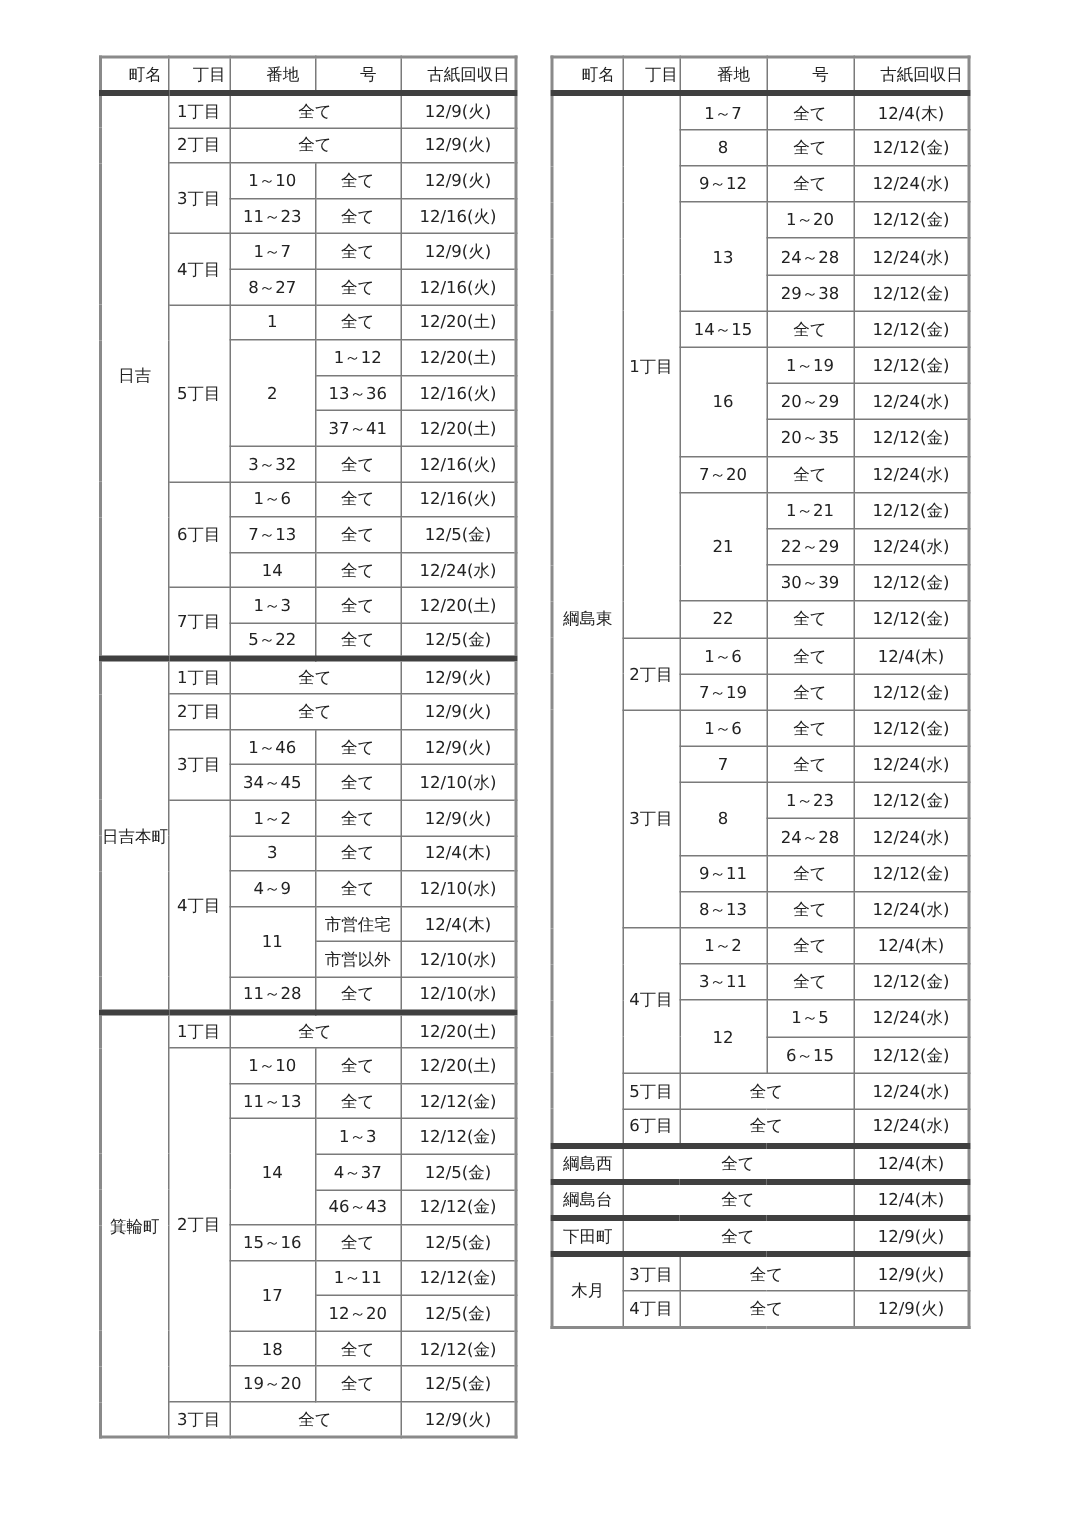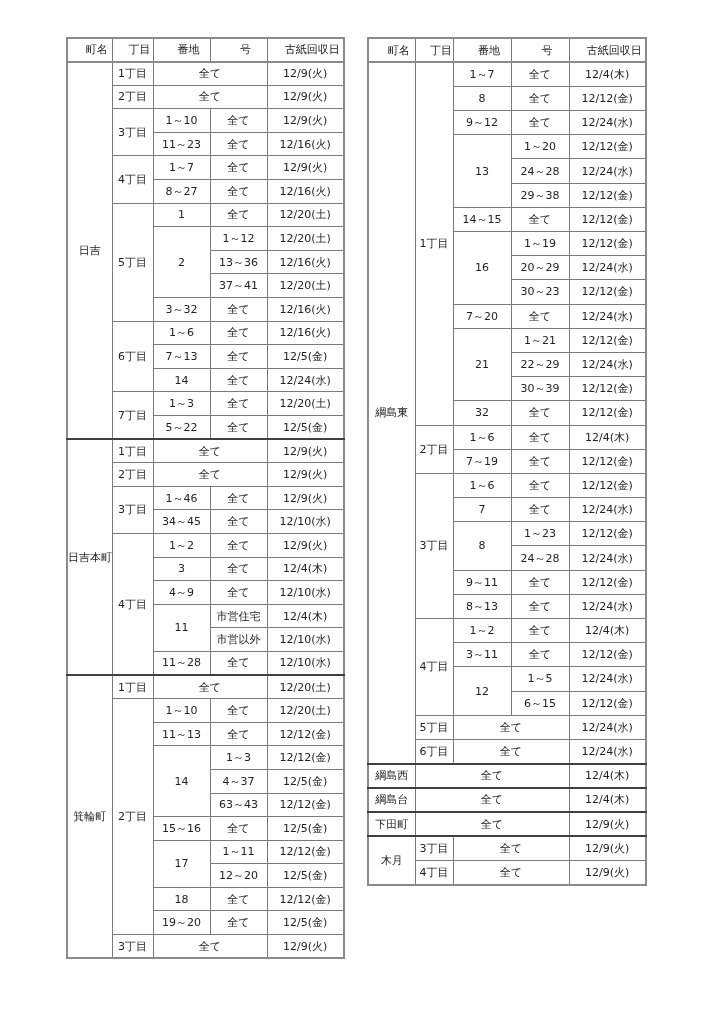--- a/index.html
+++ b/index.html
@@ -4,21 +4,21 @@
 <style>
   html, body { margin:0; padding:0; background:#ffffff; }
   body { width:724px; height:1024px; position:relative; overflow:hidden;
          font-family:"DejaVu Sans", sans-serif; color:#222; }
   table.sched { position:absolute; border-collapse:collapse; table-layout:fixed;
                 border:2px solid #8a8a8a; font-size:11px; }
   table.sched td, table.sched th { border:1px solid #7a7a7a; text-align:center;
                 vertical-align:middle; padding:0; white-space:nowrap; overflow:hidden; }
   table.sched th { font-weight:normal; }
   table.sched thead tr th { border-bottom:2px solid #8a8a8a;padding-left:14px; }
-  tr.grp-start td { border-top:2px solid #404040; }
+  tr.grp-start td { border-top:4px solid #404040; }
   #left { left:66px; top:37px; width:277px; }
   #right { left:367px; top:37px; width:278px; }
   #left tr { height:23.6px; }
   #right tr { height:24.2px; }
 </style>
 </head>
 <body>
 
 <table class="sched" id="left">
   <colgroup>
@@ -194,21 +194,21 @@
       <tr>
         <td rowspan="3">14</td>
         <td>1～3</td>
         <td>12/12(金)</td>
       </tr>
       <tr>
         <td>4～37</td>
         <td>12/5(金)</td>
       </tr>
       <tr>
-        <td>63～43</td>
+        <td>46～43</td>
         <td>12/12(金)</td>
       </tr>
       <tr>
         <td>15～16</td>
         <td>全て</td>
         <td>12/5(金)</td>
       </tr>
       <tr>
         <td rowspan="2">17</td>
         <td>1～11</td>
@@ -292,21 +292,21 @@
       <tr>
         <td rowspan="3">16</td>
         <td>1～19</td>
         <td>12/12(金)</td>
       </tr>
       <tr>
         <td>20～29</td>
         <td>12/24(水)</td>
       </tr>
       <tr>
-        <td>30～23</td>
+        <td>20～35</td>
         <td>12/12(金)</td>
       </tr>
       <tr>
         <td>7～20</td>
         <td>全て</td>
         <td>12/24(水)</td>
       </tr>
       <tr>
         <td rowspan="3">21</td>
         <td>1～21</td>
@@ -314,21 +314,21 @@
       </tr>
       <tr>
         <td>22～29</td>
         <td>12/24(水)</td>
       </tr>
       <tr>
         <td>30～39</td>
         <td>12/12(金)</td>
       </tr>
       <tr>
-        <td>32</td>
+        <td>22</td>
         <td>全て</td>
         <td>12/12(金)</td>
       </tr>
       <tr>
         <td rowspan="2">2丁目</td>
         <td>1～6</td>
         <td>全て</td>
         <td>12/4(木)</td>
       </tr>
       <tr>

